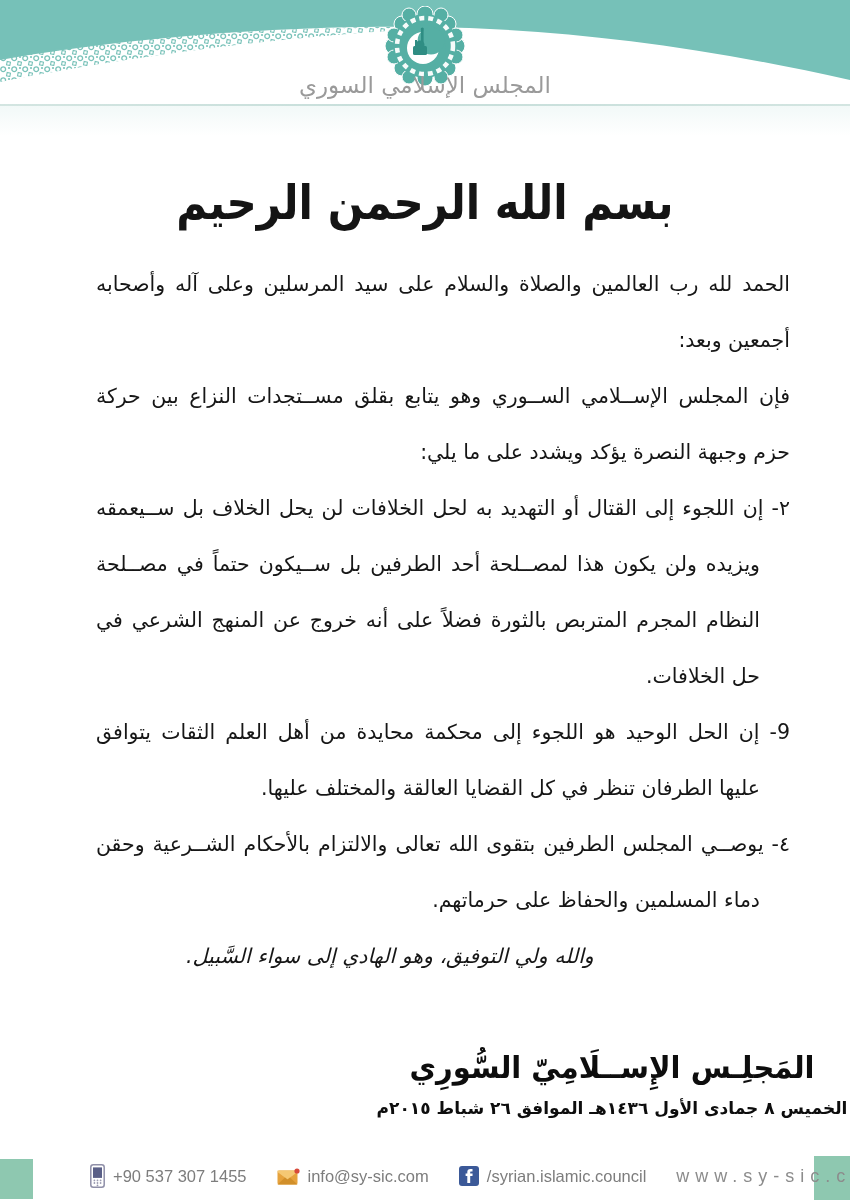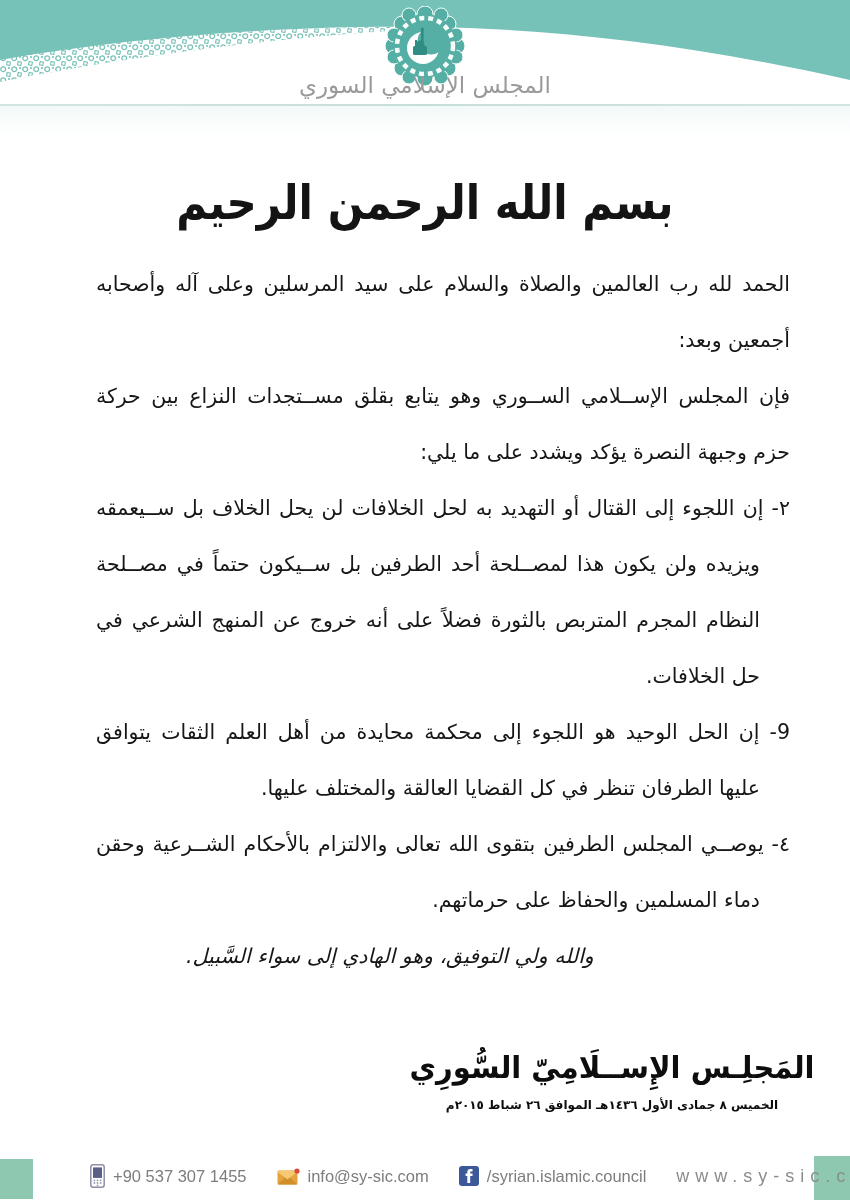--- a/index.html
+++ b/index.html
@@ -37,21 +37,21 @@
     font-size:20.5px;color:#161616;
     line-height:56px;
     text-align:justify;
   }
   .content p{margin:0;padding:0;}
   .content p.item{padding-right:30px;text-indent:-30px;}
   .content p.closing{text-align:left;padding-left:90px;text-align:left;direction:rtl;text-align:left;font-style:italic;}
   
   .signature{margin:66px 0 0 0;width:56%;text-align:center;}
   .sig-name{font-size:29px;font-weight:bold;color:#0d0d0d;transform:scaleY(1.05);}
-  .sig-date{margin-top:14px;font-size:12px;font-weight:bold;color:#0d0d0d;}
+  .sig-date{margin-top:14px;font-size:17px;font-weight:bold;color:#0d0d0d;}
   
   .footer{position:absolute;bottom:0;left:0;width:850px;height:60px;direction:ltr;}
   .block-left{position:absolute;left:0;bottom:1px;width:33px;height:40px;background:#8ec8b0;}
   .block-right{position:absolute;right:0;bottom:0;width:36px;height:44px;background:#8ec8b0;}
   .footer-row{
     position:absolute;left:90px;right:100px;bottom:12px;
     display:flex;align-items:center;
     font-family:"Liberation Sans",sans-serif;color:#7d7d7d;font-size:16.5px;
   }
   .contact{display:flex;align-items:center;gap:8px;margin-right:30px;white-space:nowrap;}

